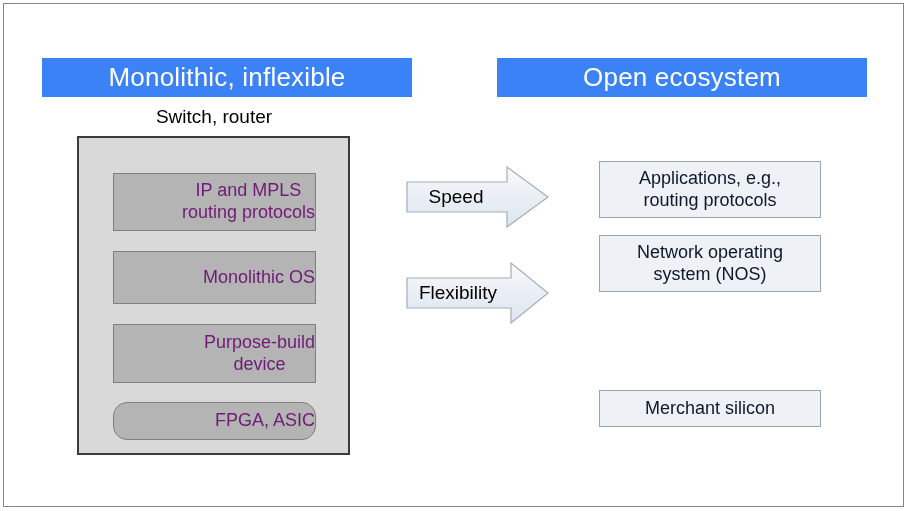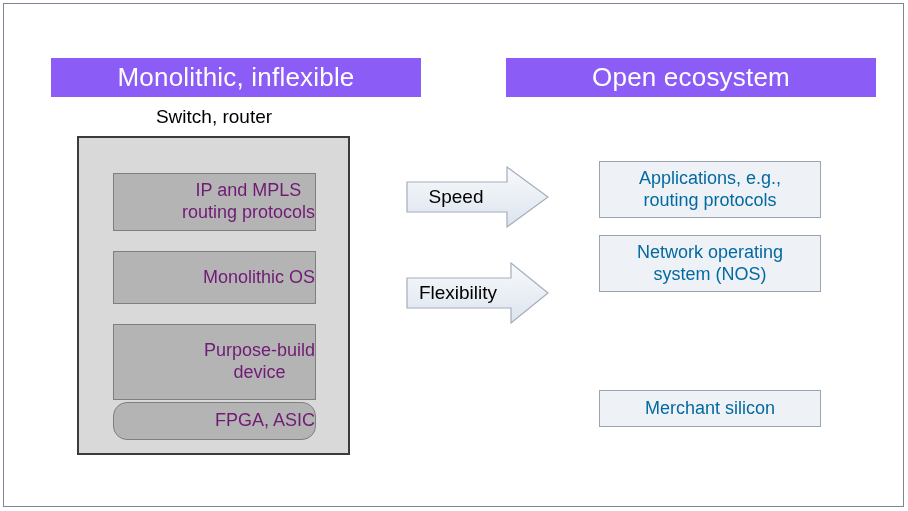--- a/index.html
+++ b/index.html
@@ -28,30 +28,29 @@
     width: 901px;
     height: 504px;
     border: 1px solid #7e8696;
     box-sizing: border-box;
     pointer-events: none;
   }
 
   
   .header-bar {
     position: absolute;
-    background: #8b5cf6;
+    background: #3b82f6;
     color: #ffffff;
     display: flex;
     align-items: center;
     justify-content: center;
     font-size: 26px;
     font-weight: 400;
     letter-spacing: 0.2px;
     white-space: nowrap;
-    margin-left: 9px;
   }
   #header-left  { left: 42px;  top: 58px; width: 370px; height: 39px; }
   #header-right { left: 497px; top: 58px; width: 370px; height: 39px; }
 
   
   #switch-router-label {
     position: absolute;
     left: 77px;
     top: 106px;
     width: 274px;
@@ -81,37 +80,37 @@
     display: flex;
     align-items: center;
     justify-content: flex-end;
     text-align: center;
     font-size: 18px;
     color: #701a75;
     line-height: 1.2;
   }
   #left-box-0 { top: 173px; height: 58px; }
   #left-box-1 { top: 251px; height: 53px; }
-  #left-box-2 { top: 324px; height: 76px; }
+  #left-box-2 { top: 324px; height: 59px; }
   #left-box-3 { top: 402px; height: 38px; border-radius: 14px; }
 
   
   .right-box {
     position: absolute;
     left: 599px;
     width: 222px;
     background: #eef2f7;
     border: 1px solid #9aa4b0;
     box-sizing: border-box;
     display: flex;
     align-items: center;
     justify-content: center;
     text-align: center;
     font-size: 18px;
-    color: #0369a1;
+    color: #0f172a;
     line-height: 1.2;
   }
   #right-box-0 { top: 161px; height: 57px; }
   #right-box-1 { top: 235px; height: 57px; }
   #right-box-2 { top: 313px; height: 57px; }
   #right-box-3 { top: 390px; height: 37px; }
 
   
   .arrow {
     position: absolute;

